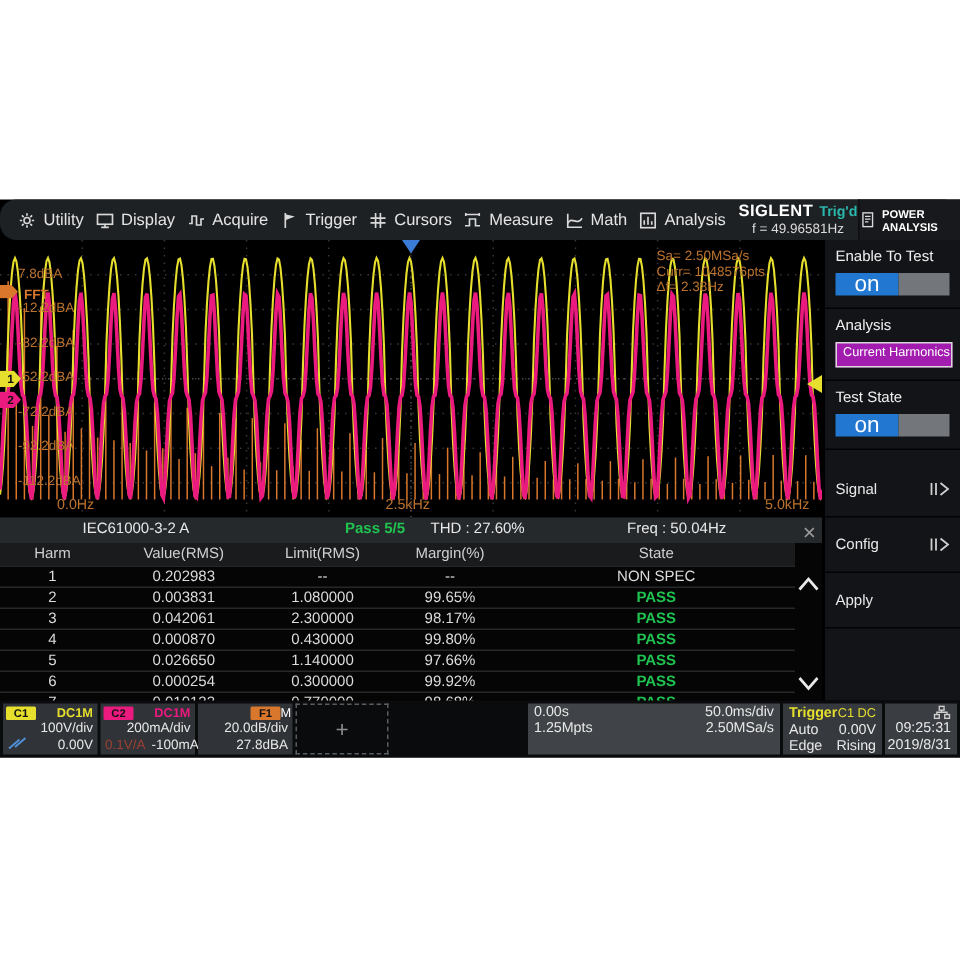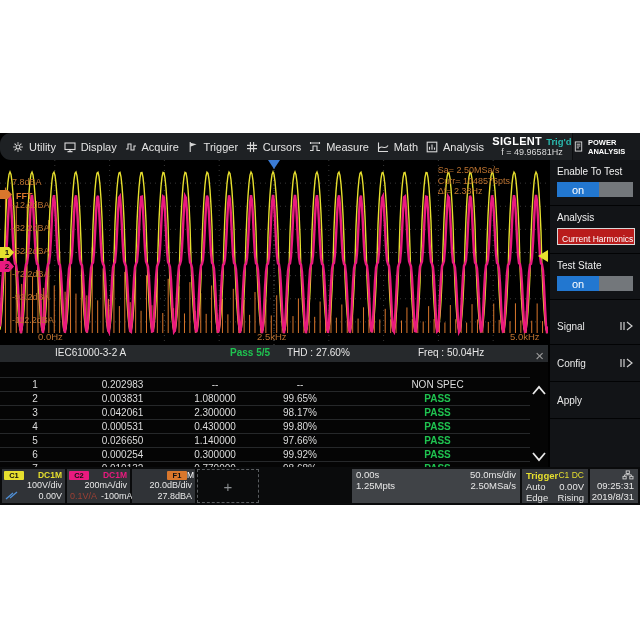--- a/index.html
+++ b/index.html
@@ -45,25 +45,25 @@
   .hrow{border-top:1px solid #26282a;color:#dcdcdc;font-size:10px;}
   .hrow div{text-align:center;line-height:12px;padding-top:1px;white-space:nowrap;}
   .state-pass{font-weight:bold;}
   #scr-up,#scr-dn{position:absolute;right:1px;width:16px;height:14px;z-index:5;}
   #scr-up{top:222px;} #scr-dn{top:288px;}
 
   
   #panel{position:absolute;right:0;top:27px;width:92px;height:307px;background:#121417;border-left:2px solid #000;color:#e8e8e8;font-size:10px;}
   .psec{padding:6px 7px 8px 7px;border-bottom:1px solid #020304;}
   .plabel{display:block;margin-bottom:5px;font-size:10px;color:#f0f0f0;}
-  .toggle{width:76px;height:15px;display:flex;font-size:11px;cursor:default;}
+  .toggle{width:76px;height:15px;display:flex;font-size:15px;cursor:default;}
   .tog-on{width:42px;display:flex;align-items:center;justify-content:center;color:#fff;}
   .tog-off{flex:1;background:#73777b;}
-  .dropdown{width:78px;height:17px;border:1px solid #d8d8d8;display:flex;align-items:flex-end;justify-content:space-between;
-    padding:0 3px 0 4px;font-size:8.5px;color:#fff;background:#b91c1c;cursor:default;white-space:nowrap;}
+  .dropdown{width:78px;height:17px;border:1px solid #d8d8d8;display:flex;align-items:flex-start;justify-content:space-between;
+    padding:0 3px 0 4px;font-size:8.5px;color:#fff;background:#a21caf;cursor:default;white-space:nowrap;}
   .pnav{height:37px;display:flex;align-items:center;justify-content:space-between;padding:0 7px;border-bottom:1px solid #020304;cursor:default;}
 
   
   #bottombar{position:absolute;left:0;top:334px;width:640px;height:38px;background:#0a0b0c;}
   .bbox{position:absolute;top:2px;height:34px;background:#303337;color:#e8e8e8;font-size:9px;}
   .bbox .hd{height:11px;display:flex;align-items:center;justify-content:space-between;padding:1px 3px 0 2px;}
   .badge{min-width:20px;height:9px;border-radius:1px;display:flex;align-items:center;justify-content:center;
     font-size:7.5px;font-weight:bold;color:#101010;padding:0 2px;}
   .brow{display:flex;justify-content:flex-end;gap:4px;padding:0 3px;line-height:11px;white-space:nowrap;}
   .brow.split{justify-content:space-between;}
@@ -336,20 +336,27 @@
       <span class="freqlab" style="left:510px;">5.0kHz</span>
     </div>
 
     <div id="tbl-info">
       <span style="left:55px;">IEC61000-3-2 A</span>
       <span style="left:230px;color:#1fc350;font-weight:bold;">Pass 5/5</span>
       <span style="left:287px;">THD : 27.60%</span>
       <span style="left:418px;">Freq : 50.04Hz</span>
       <span id="tbl-close">×</span>
     </div>
+    <div id="tbl-cols" class="hgrid">
+        <div>Harm</div>
+        <div>Value(RMS)</div>
+        <div>Limit(RMS)</div>
+        <div>Margin(%)</div>
+        <div>State</div>
+      </div>
     <div id="tbl-rows">
         <div class="hrow hgrid">
           <div>1</div>
           <div>0.202983</div>
           <div>--</div>
           <div>--</div>
           <div>NON SPEC</div>
         </div>
         <div class="hrow hgrid">
           <div>2</div>
@@ -360,21 +367,21 @@
         </div>
         <div class="hrow hgrid">
           <div>3</div>
           <div>0.042061</div>
           <div>2.300000</div>
           <div>98.17%</div>
           <div class="state-pass" style="color: rgb(31, 195, 80);">PASS</div>
         </div>
         <div class="hrow hgrid">
           <div>4</div>
-          <div>0.000531</div>
+          <div>0.000870</div>
           <div>0.430000</div>
           <div>99.80%</div>
           <div class="state-pass" style="color: rgb(31, 195, 80);">PASS</div>
         </div>
         <div class="hrow hgrid">
           <div>5</div>
           <div>0.026650</div>
           <div>1.140000</div>
           <div>97.66%</div>
           <div class="state-pass" style="color: rgb(31, 195, 80);">PASS</div>

